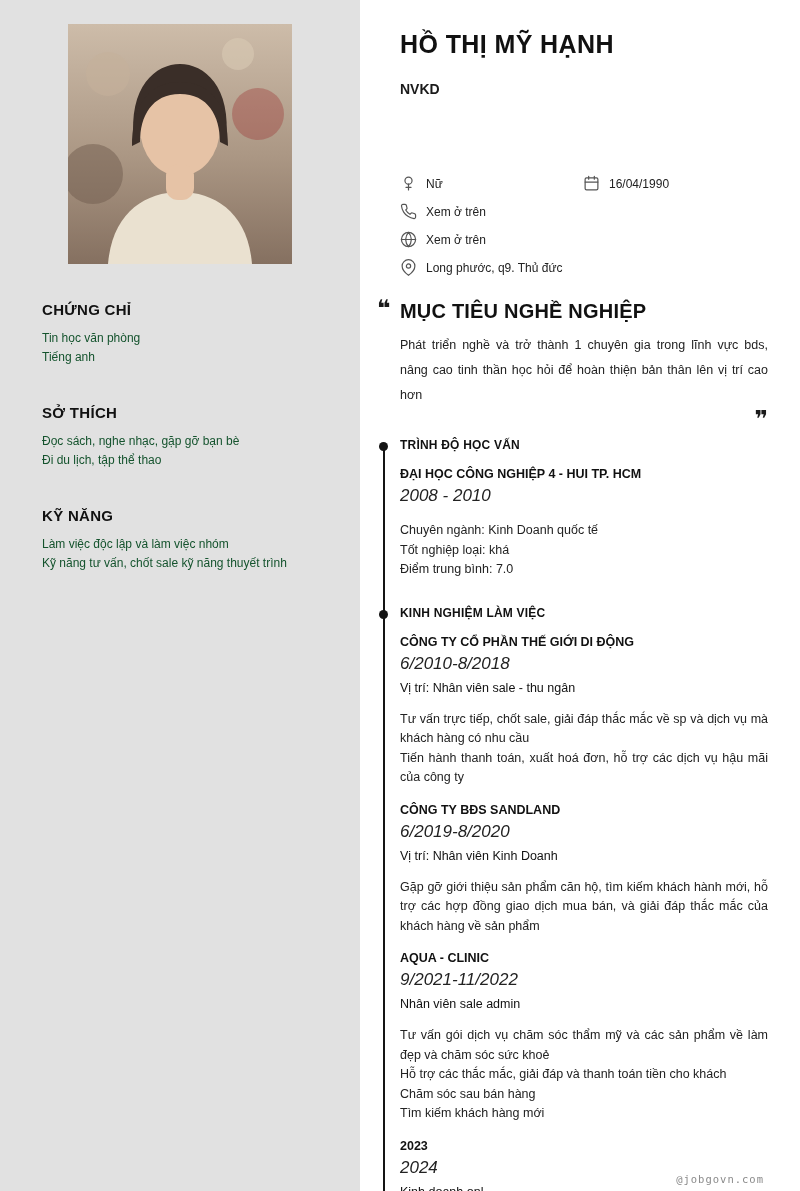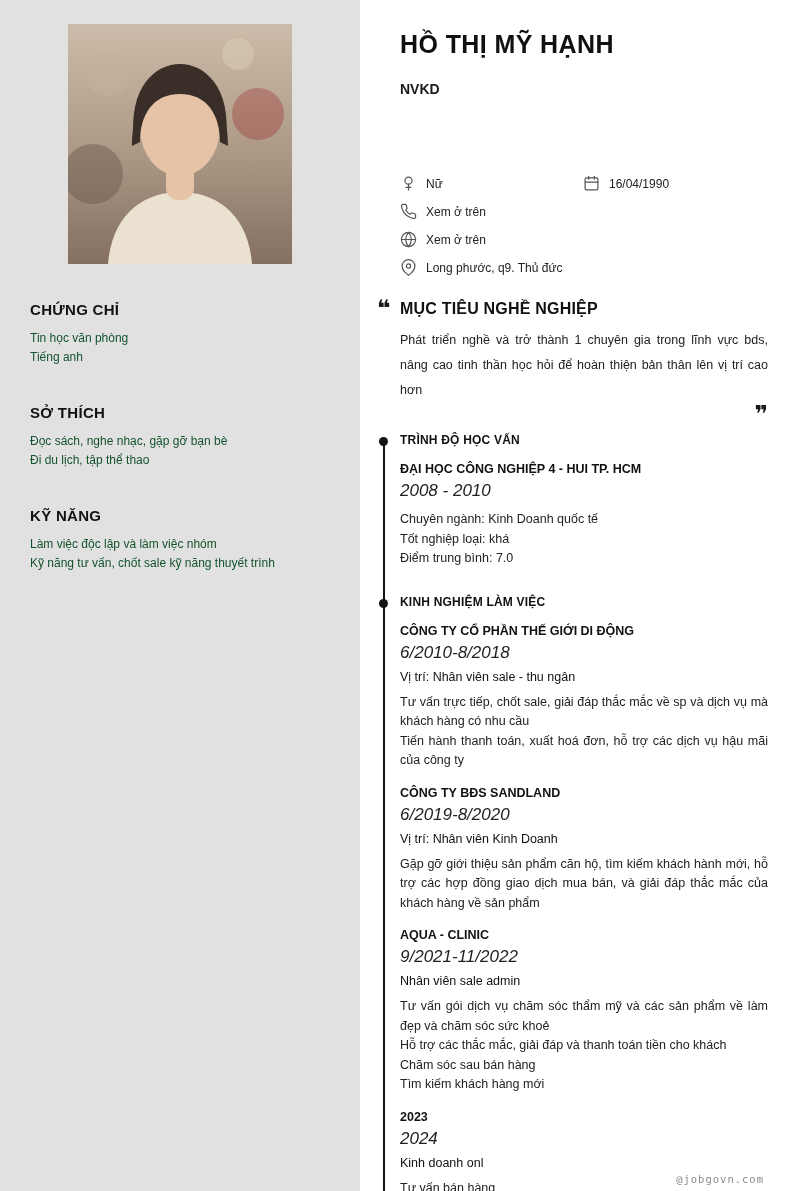--- a/index.html
+++ b/index.html
@@ -1,58 +1,58 @@
 <!DOCTYPE html>
 <html><head>
 <meta charset="utf-8">
 <style>
   * { margin:0; padding:0; box-sizing:border-box; }
   html,body { background:#fff; }
   body { font-family:"Liberation Sans","DejaVu Sans",sans-serif; color:#222; }
   .page { position:relative; width:800px; height:1191px; background:#fff; overflow:hidden; margin:0 auto; }
 
   
-  .sidebar { position:absolute; left:0; top:0; width:360px; height:100%; background:#e1e1e1; padding:24px 30px; }
+  .sidebar { position:absolute; left:0; top:0; width:360px; height:100%; background:#e1e1e1; padding:24px 42px; }
   .photo { width:224px; height:240px; margin:0 auto; display:block; overflow:hidden; background:#b8a693; }
   .photo svg { display:block; width:100%; height:100%; }
   .sb-section h2 { font-size:15px; font-weight:700; color:#111; letter-spacing:.3px; margin:37px 0 11px; }
   .sb-item { font-size:12px; color:#14532d; line-height:19px; }
 
   
   .main { position:absolute; left:376px; top:0; width:392px; padding-top:30px; }
   .head { padding-left:24px; }
   .head h1 { font-size:25px; font-weight:700; color:#111; letter-spacing:.4px; }
   .job-title { font-size:14px; font-weight:700; color:#1a1a1a; margin-top:22px; }
 
   .contact { padding-left:24px; margin-top:78px; font-size:12px; color:#222; }
   .c-row { display:flex; align-items:center; margin-bottom:11px; }
   .c-cell { display:flex; align-items:center; }
   .c-cell.w { width:183px; }
   .ic { display:inline-flex; width:17px; height:17px; margin-right:9px; color:#555; flex:0 0 auto; }
   .ic svg { width:17px; height:17px; stroke:#555; fill:none; stroke-width:1.7; stroke-linecap:round; stroke-linejoin:round; }
 
   
   .objective { position:relative; padding-left:24px; margin-top:24px; }
-  h2.m-head { font-size:16px; font-weight:700; color:#111; letter-spacing:.2px; margin-bottom:10px;margin-top:16px; }
+  h2.m-head { font-size:20px; font-weight:700; color:#111; letter-spacing:.2px; margin-bottom:10px;margin-top:16px; }
   .q { font-family:"DejaVu Sans",sans-serif; font-size:23px; font-weight:700; color:#1a1a1a; line-height:1; }
   .qo { position:absolute; left:1px; top:-3px; }
   .objective p { font-size:12.5px; line-height:25px; text-align:justify; color:#222; }
   .qc-wrap { text-align:right; height:20px; margin-top:0; }
 
   
   .timeline { position:relative; padding-left:24px; margin-top:10px; }
   .rail { position:absolute; left:7px; top:8px; bottom:-22px; width:2px; background:#141414; }
   .t-head { position:relative; font-size:12px; font-weight:700; color:#111; letter-spacing:.2px; }
   .t-head .dot { position:absolute; left:-21px; top:4px; width:9px; height:9px; border-radius:50%; background:#141414; }
   .sec + .sec { margin-top:26px; }
   .entry { margin-top:15px; }
   .e-title { font-size:12.5px; font-weight:700; color:#111; }
   .e-period { font-size:17px; font-style:italic; color:#222; margin-top:5px; }
   .e-role { font-size:12.5px; font-weight:400; color:#111; margin-top:7px; }
-  .e-lines { margin-top:9px; }
+  .e-lines { margin-top:15px; }
   .e-lines p { font-size:12.5px; line-height:19.5px; text-align:justify; color:#222; }
 
   .watermark { position:absolute; right:36px; bottom:6px; font-family:"DejaVu Sans Mono",monospace; font-size:10.5px; letter-spacing:1px; color:#8a8a8a; }
 </style>
 </head>
 <body>
 
 <div class="page">
 
   <aside class="sidebar">

